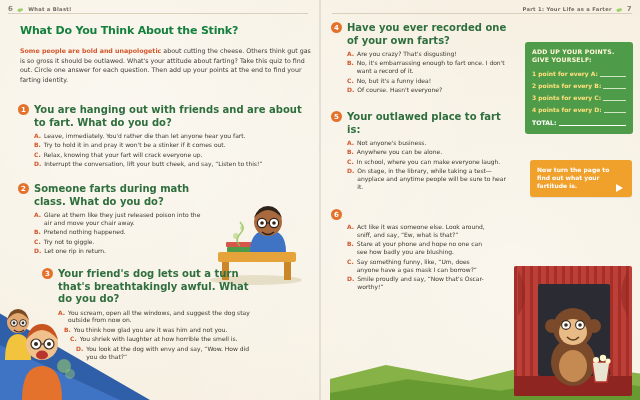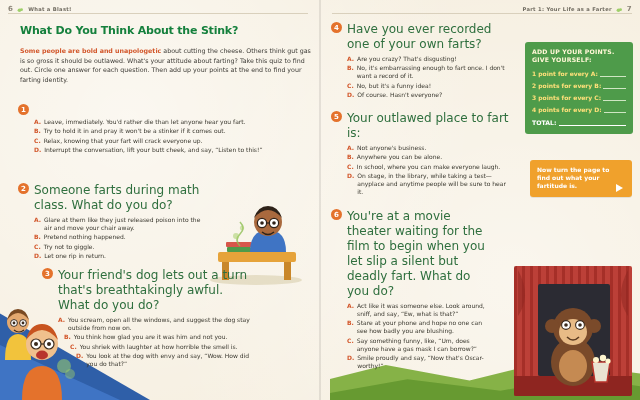--- a/index.html
+++ b/index.html
@@ -60,21 +60,21 @@
   .qhead { display:flex; gap:5px; align-items:flex-start; }
   .qnum {
     flex:0 0 auto;
     width:11px; height:11px; border-radius:50%;
     background:#e4722c; color:#fff;
     font-size:7px; font-weight:bold;
     display:flex; align-items:center; justify-content:center;
     margin-top:0px;
   }
   .qtext {
-    font-size:12px; font-weight:normal; color:#2f6f3e; line-height:1.25;
+    font-size:10px; font-weight:bold; color:#2f6f3e; line-height:1.25;
   }
   .answers { margin:3px 0 0 16px; }
   .ans {
     display:flex; gap:3px; font-size:6px; line-height:1.33; color:#3a382f;
     margin-bottom:1.5px;
   }
   .ans .lt { font-weight:bold; color:#d2562a; flex:0 0 auto; }
   .ans .tx { flex:1 1 auto; }
   .indent1 { margin-left:6px; }
   .indent2 { margin-left:12px; }
@@ -191,20 +191,21 @@
   <div class="runline" style="right:8px; top:13px; width:300px;"></div>
 
   <h1 class="title">What Do You Think About the Stink?</h1>
   <p class="deck">
     <b>Some people are bold and unapologetic</b><span> about cutting the cheese. Others think gut gas is so gross it should be outlawed. What's your attitude about farting? Take this quiz to find out. Circle one answer for each question. Then add up your points at the end to find your farting identity.</span>
   </p>
 
   <div class="q" style="left:18px; top:104px; width:290px;">
     <div class="qhead">
       <div class="qnum">1</div>
+      <div class="qtext">You are hanging out with friends and are about to fart. What do you do?</div>
     </div>
     <div class="answers">
       <div class="ans">
           <span class="lt">A.</span>
           <span class="tx">Leave, immediately. You'd rather die than let anyone hear you fart.</span>
         </div>
       <div class="ans">
           <span class="lt">B.</span>
           <span class="tx">Try to hold it in and pray it won't be a stinker if it comes out.</span>
         </div>
@@ -370,21 +371,20 @@
       <div class="ans">
           <span class="lt">D.</span>
           <span class="tx">On stage, in the library, while taking a test—anyplace and anytime people will be sure to hear it.</span>
         </div>
     </div>
   </div>
 
   <div class="q" style="left:331px; top:209px; width:160px;">
     <div class="qhead">
       <div class="qnum">6</div>
-      <div class="qtext">You're at a movie theater waiting for the film to begin when you let slip a silent but deadly fart. What do you do?</div>
     </div>
     <div class="answers">
       <div class="ans">
           <span class="lt">A.</span>
           <span class="tx">Act like it was someone else. Look around, sniff, and say, “Ew, what is that?”</span>
         </div>
       <div class="ans">
           <span class="lt">B.</span>
           <span class="tx">Stare at your phone and hope no one can see how badly you are blushing.</span>
         </div>

